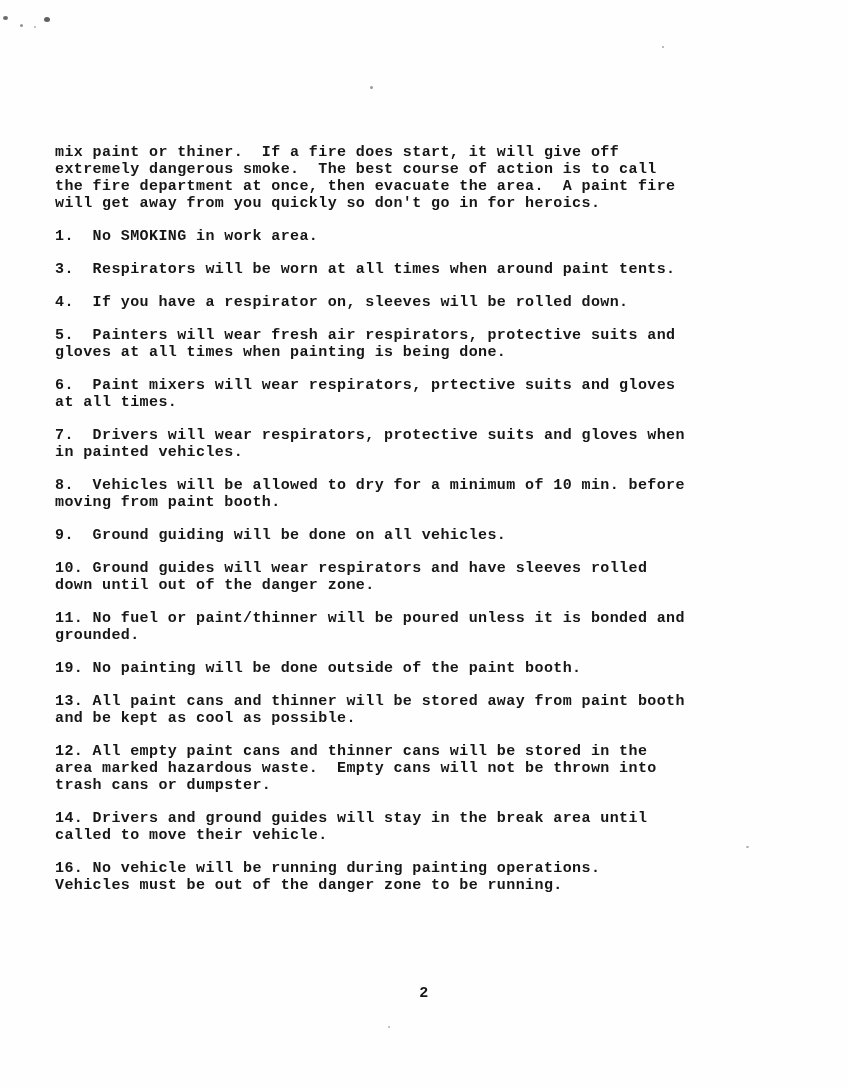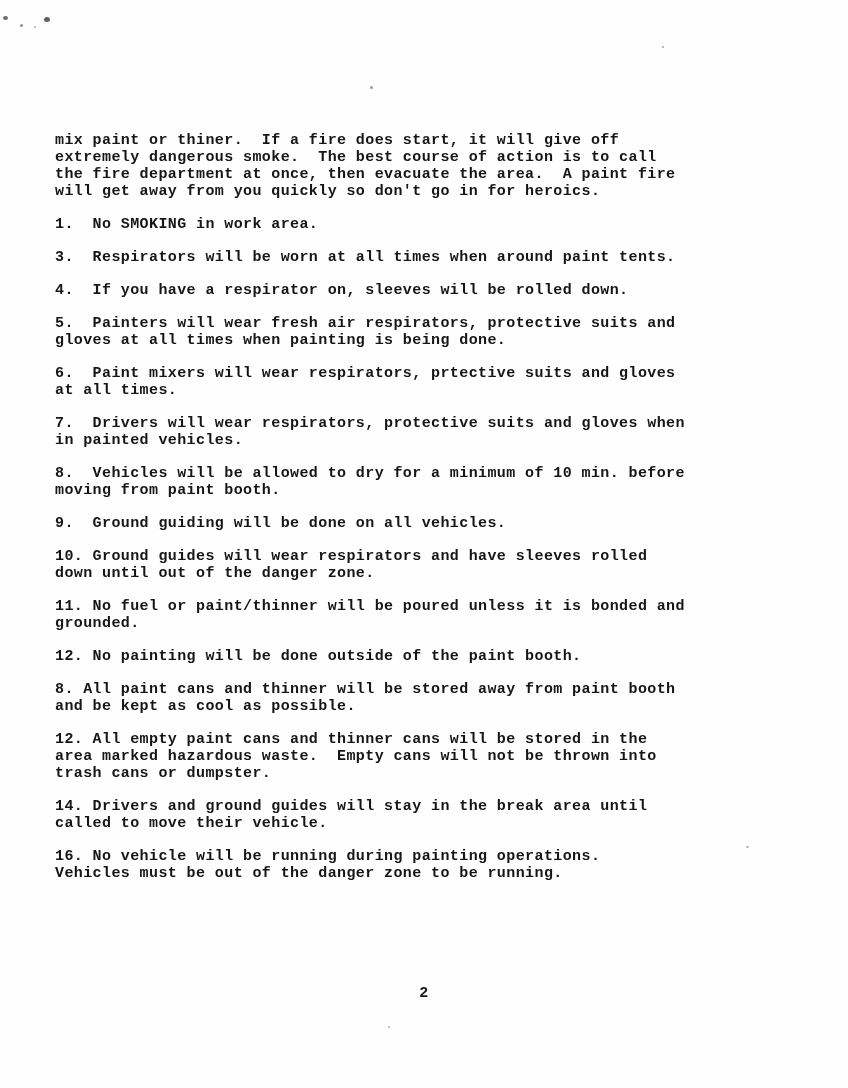--- a/index.html
+++ b/index.html
@@ -12,21 +12,21 @@
     width: 848px;
     height: 1088px;
     background: #fefefe;
     overflow: hidden;
     font-family: "Liberation Mono", "DejaVu Sans Mono", monospace;
     color: #161616;
   }
   .content {
     position: absolute;
     left: 55px;
-    top: 132px;
+    top: 144px;
     width: 690px;
   }
   .para {
     margin: 0 0 16px 0;
     font-size: 15px;
     font-weight: bold;
     line-height: 17px;
     letter-spacing: 0.4px;
     white-space: pre-wrap;
   }
@@ -87,22 +87,22 @@
 at all times.</p>
       <p class="para">7.  Drivers will wear respirators, protective suits and gloves when
 in painted vehicles.</p>
       <p class="para">8.  Vehicles will be allowed to dry for a minimum of 10 min. before
 moving from paint booth.</p>
       <p class="para">9.  Ground guiding will be done on all vehicles.</p>
       <p class="para">10. Ground guides will wear respirators and have sleeves rolled
 down until out of the danger zone.</p>
       <p class="para">11. No fuel or paint/thinner will be poured unless it is bonded and
 grounded.</p>
-      <p class="para">12. No painting will be done outside of the paint booth.</p>
-      <p class="para">8. All paint cans and thinner will be stored away from paint booth
+      <p class="para">19. No painting will be done outside of the paint booth.</p>
+      <p class="para">13. All paint cans and thinner will be stored away from paint booth
 and be kept as cool as possible.</p>
       <p class="para">12. All empty paint cans and thinner cans will be stored in the
 area marked hazardous waste.  Empty cans will not be thrown into
 trash cans or dumpster.</p>
       <p class="para">14. Drivers and ground guides will stay in the break area until
 called to move their vehicle.</p>
       <p class="para">16. No vehicle will be running during painting operations.
 Vehicles must be out of the danger zone to be running.</p>
     </div>
 

